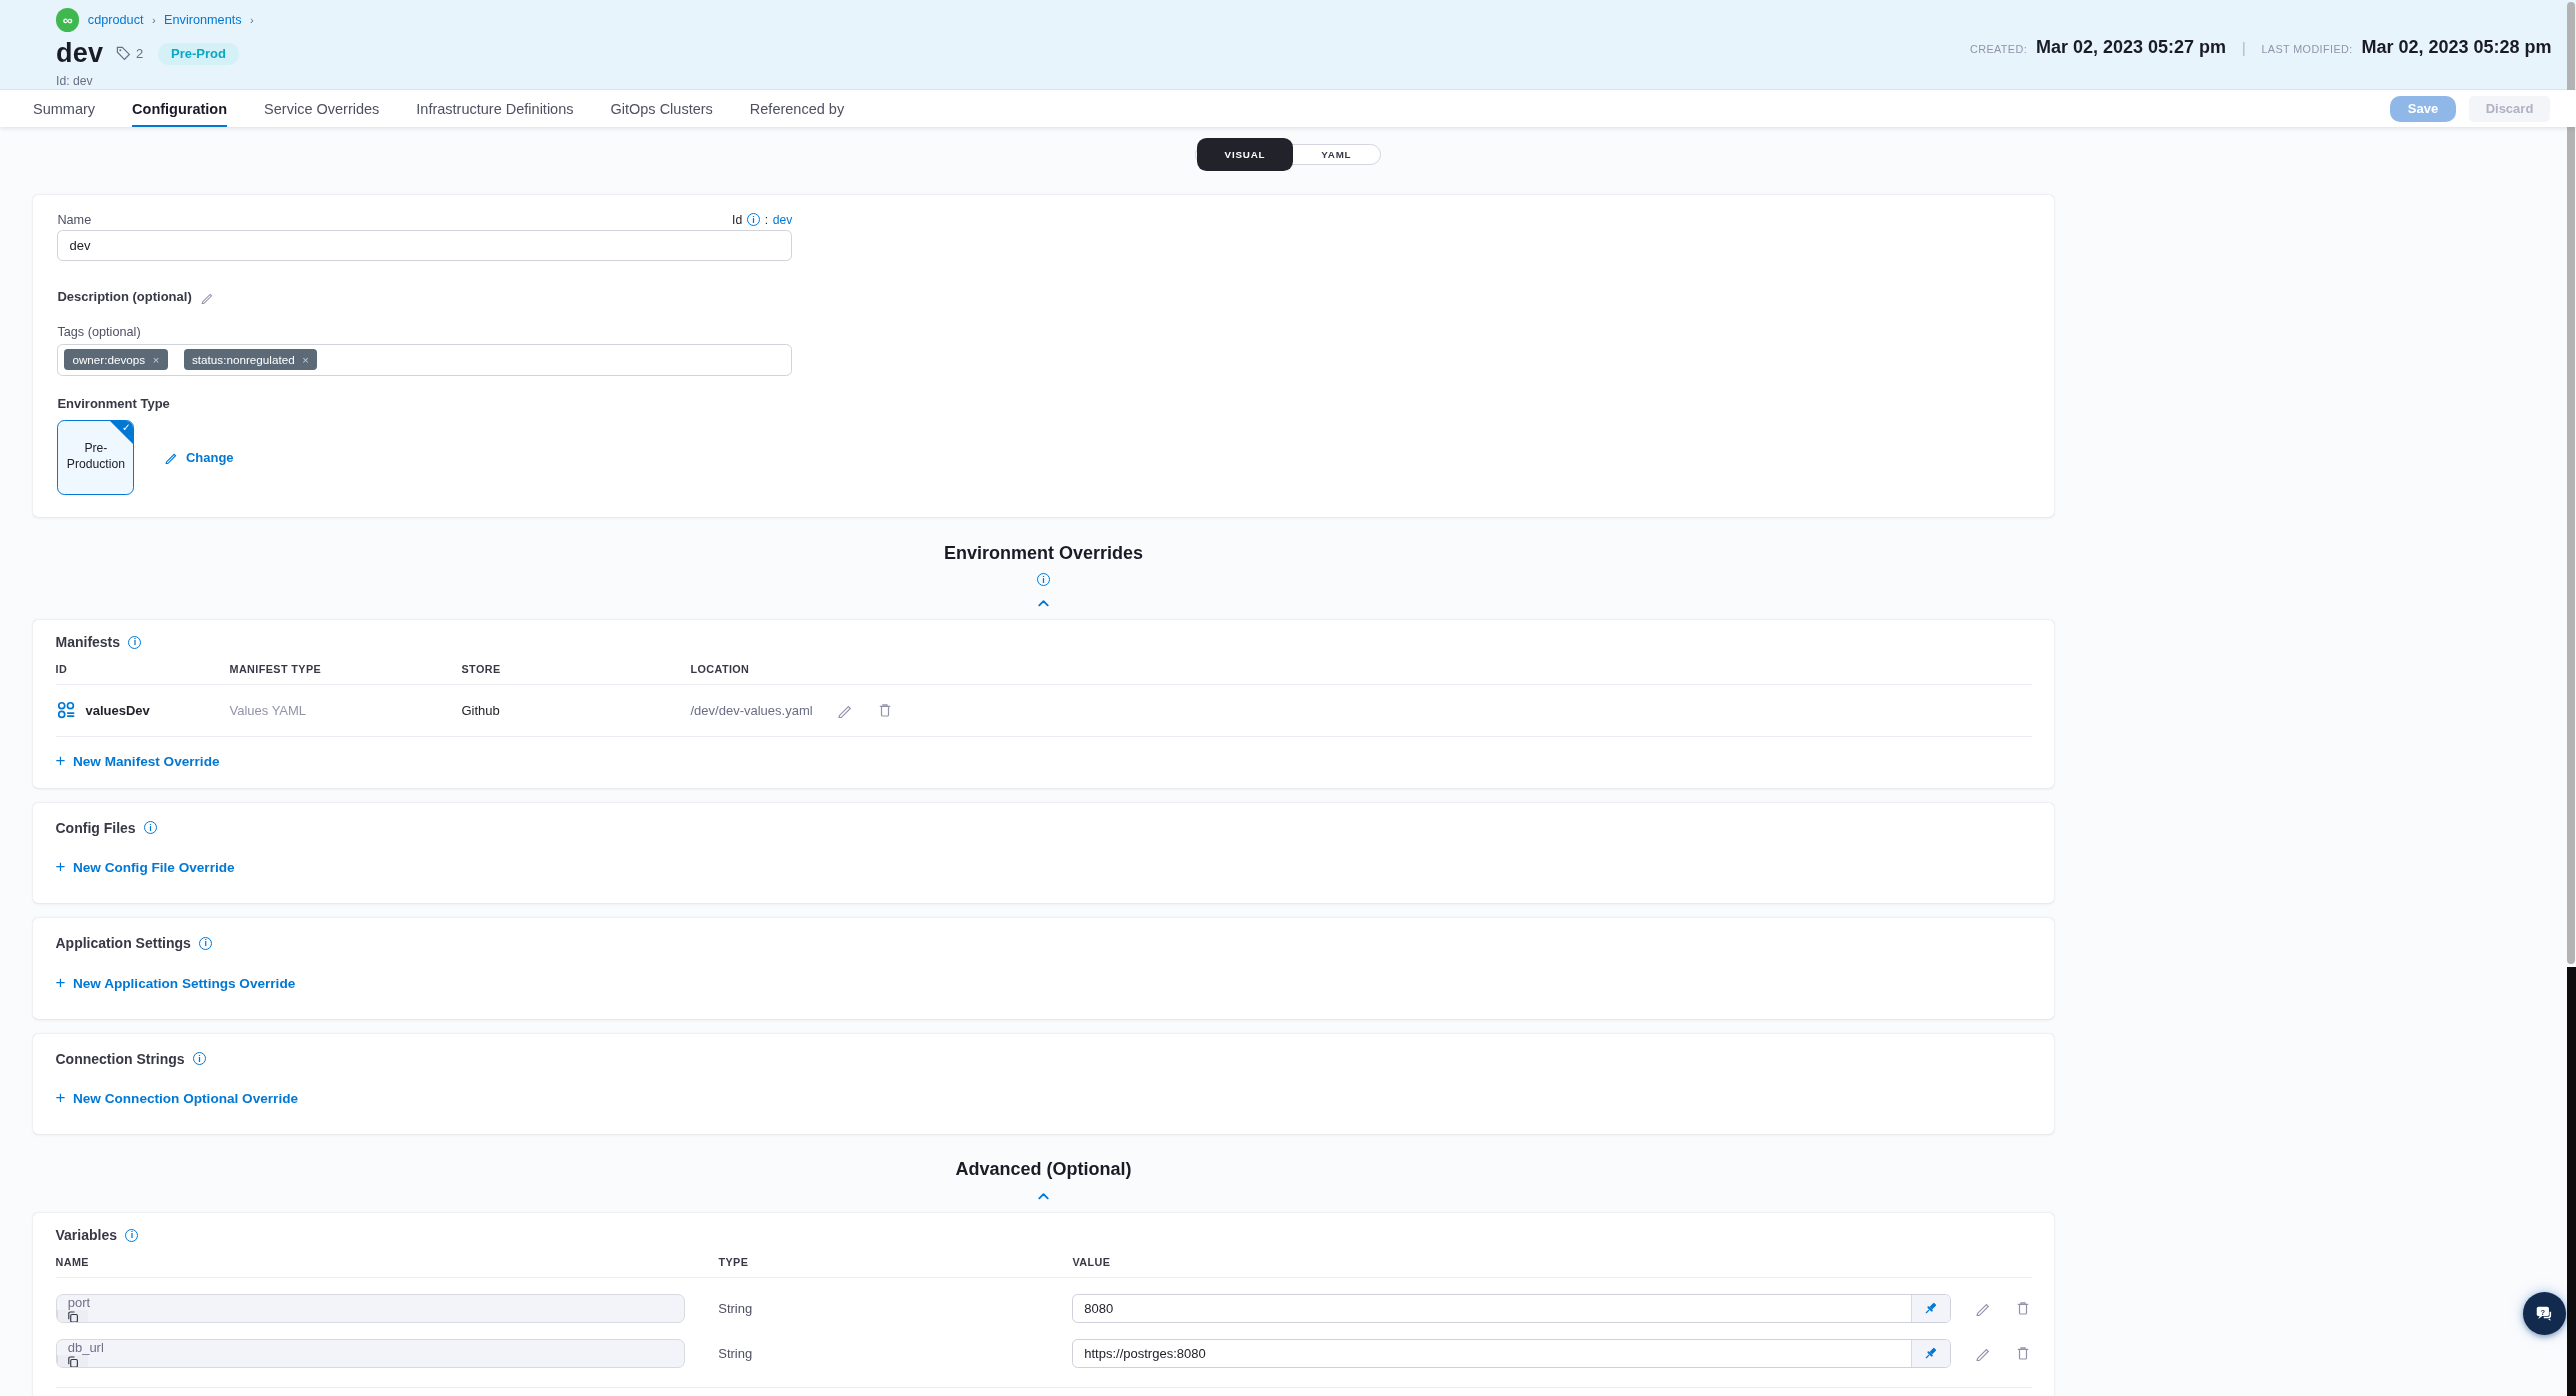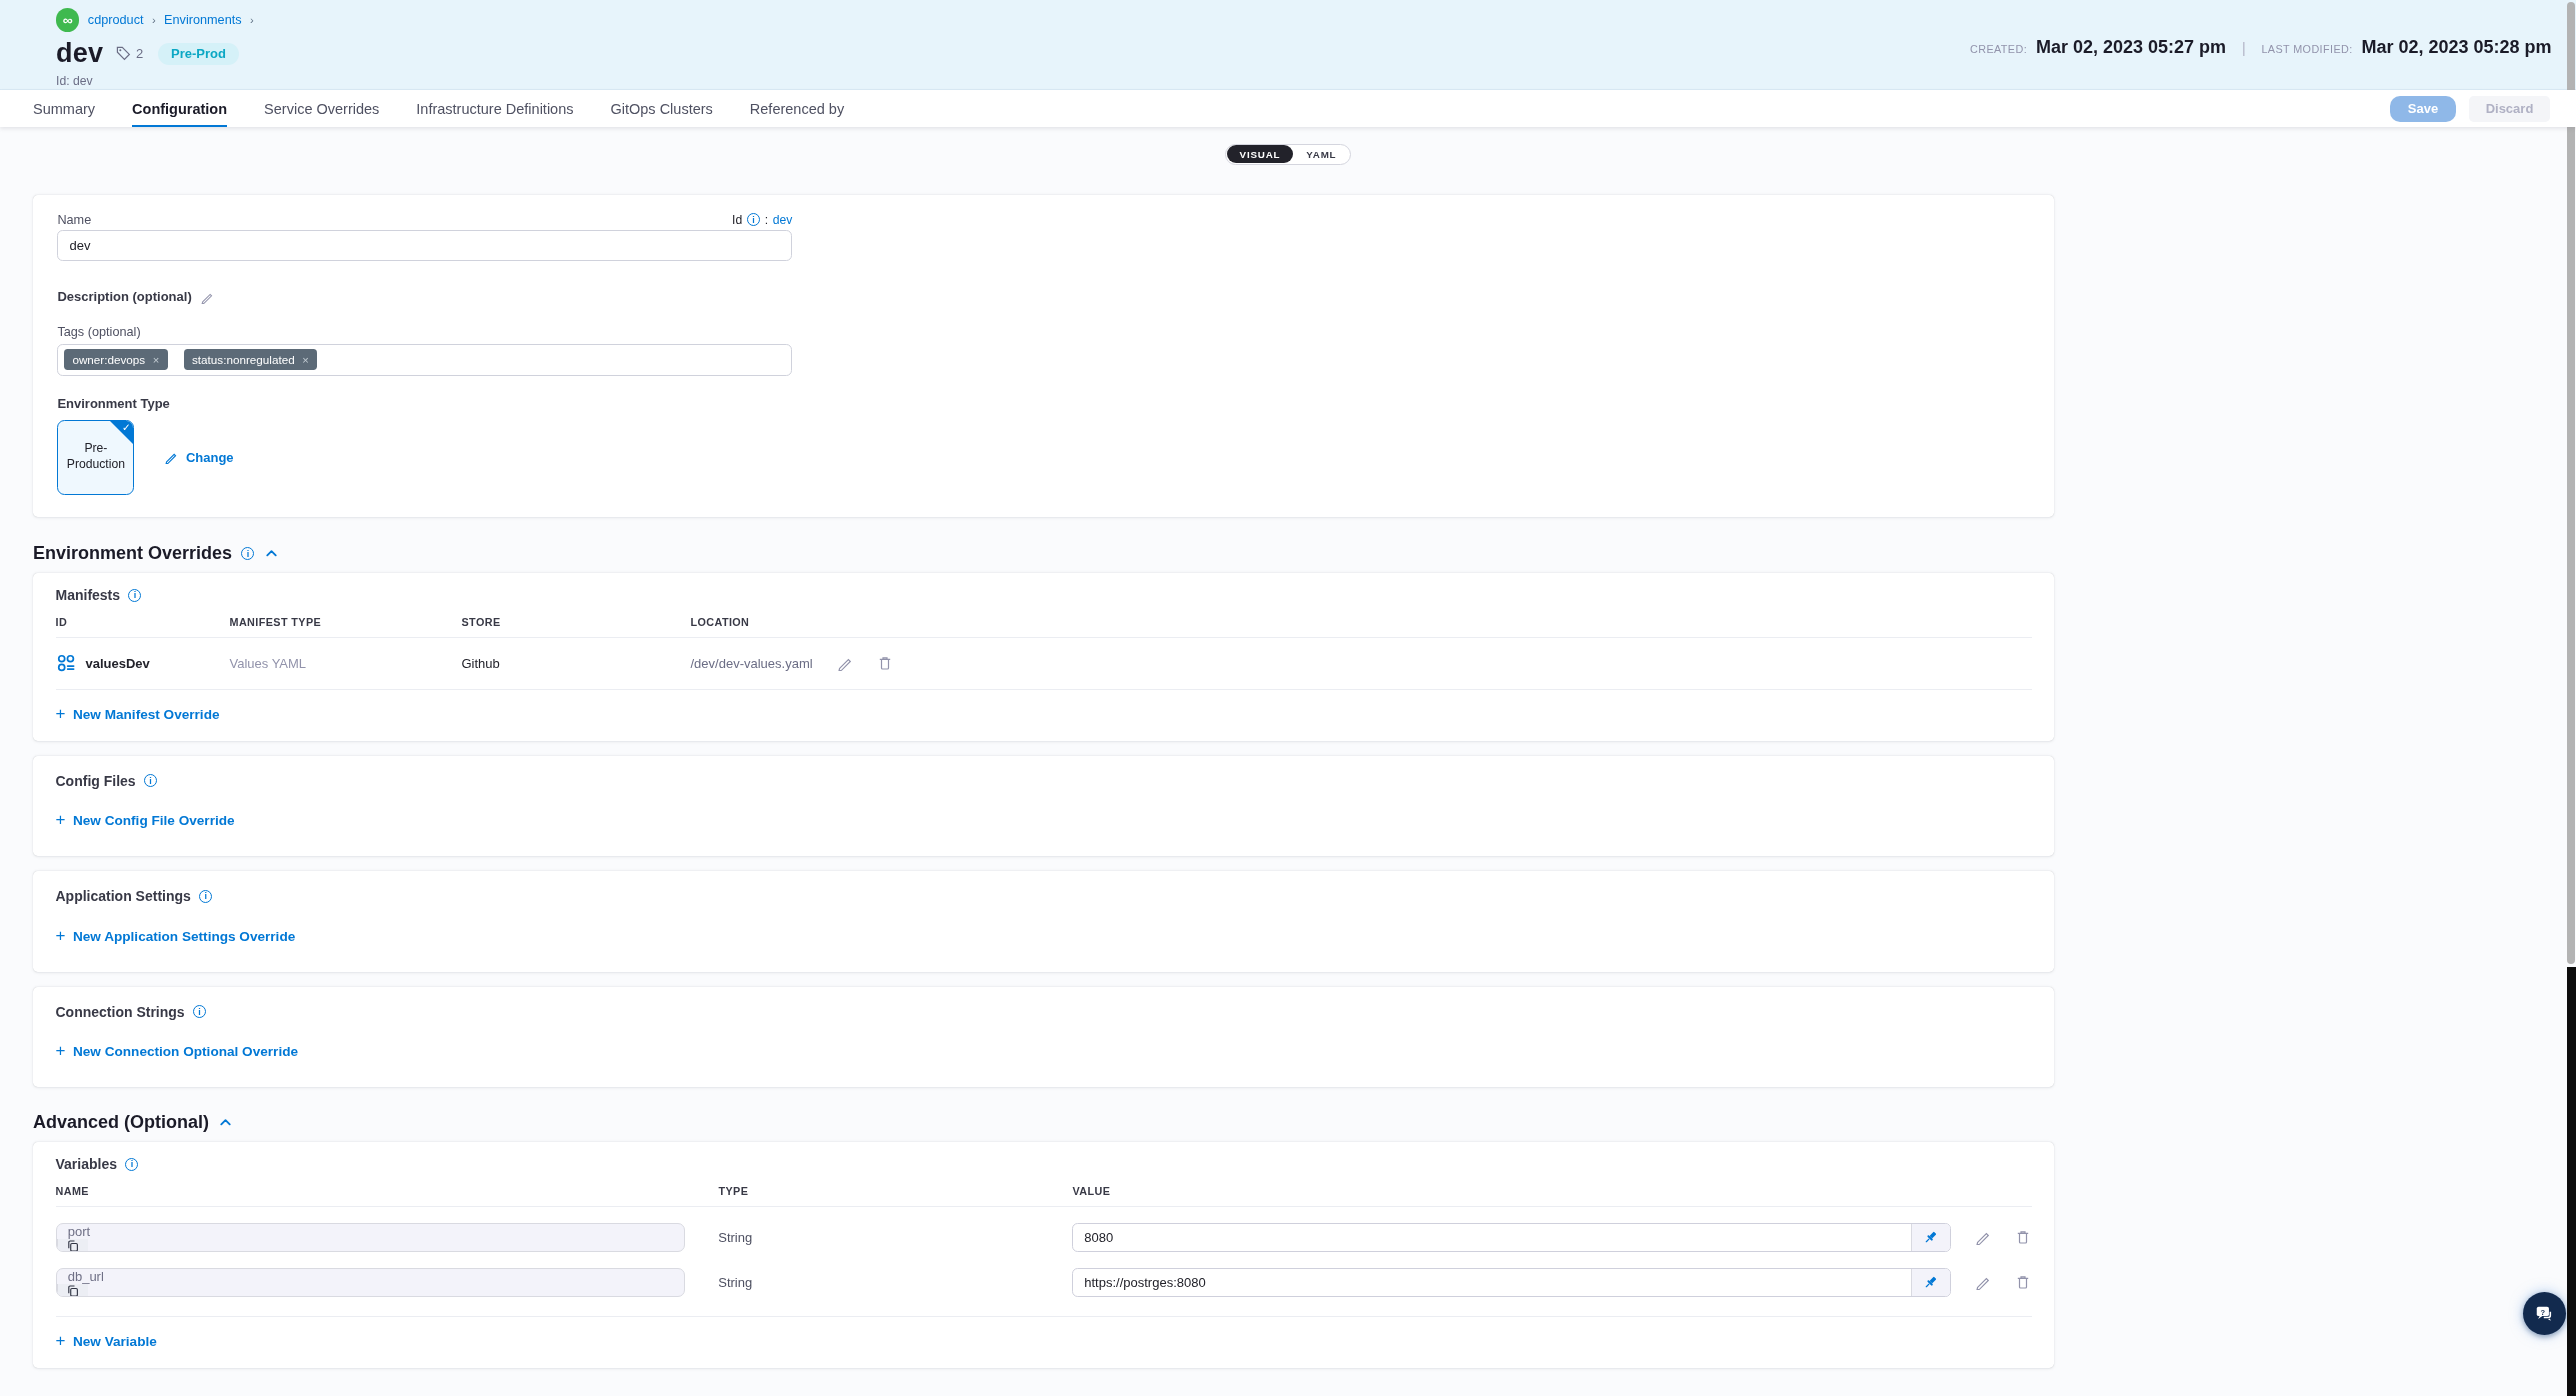--- a/index.html
+++ b/index.html
@@ -36,21 +36,21 @@
   .tab.active { color:#1b1b28; font-weight:700; border-bottom-color:#0278d5; }
   .tab-actions { margin-left:auto; margin-right:26px; display:flex; gap:13px; }
   .btn { border:none; border-radius:4.7px; font-weight:700; font-size:13px; height:26px; font-family:inherit; cursor:pointer; }
   .btn-save { background:#8fb8e8; color:#fff; width:66px;border-radius:10px; }
   .btn-discard { background:#f4f5f8; color:#b0b1c4; width:81px; }
 
   
   .content { position:relative; }
   .view-toggle { width:max-content; margin:17px auto 0; display:flex; background:#fff;
     border:0.9px solid #d4d5de; border-radius:11.2px; height:20.6px; align-items:center; padding:0.9px; }
-  .seg { font-size:9.8px; font-weight:700; letter-spacing:0.8px; padding:0 13px; height:18px;
+  .seg { font-size:9.8px; font-weight:700; letter-spacing:0.8px; padding:0 28px; height:33px;
     display:flex; align-items:center; border-radius:9.4px; color:#383946; cursor:pointer; }
   .seg.active { background:#22222a; color:#fff; }
 
   .container { margin-left:33px; width:2021px; }
   .card { background:#fff; border-radius:4.7px;
     box-shadow:0 0 0.9px rgba(40,41,61,.22), 0 0.9px 2.8px rgba(96,97,112,.13); }
 
   
   .form-card { margin-top:30px; padding:18px 24.4px 22.5px; }
   .label-row { display:flex; justify-content:space-between; align-items:center; width:735px;
@@ -72,21 +72,21 @@
   .envtype-card { width:77px; height:75px; background:#eff8fe; border:1.4px solid #0278d5; border-radius:7.5px;
     position:relative; display:flex; align-items:center; justify-content:center; text-align:center;
     font-size:12.2px; line-height:1.3; color:#22222a; overflow:hidden; cursor:pointer; padding:0 3.7px; }
   .corner { position:absolute; top:-0.9px; right:-0.9px; width:0; height:0;
     border-top:25px solid #0278d5; border-left:25px solid transparent; }
   .corner-check { position:absolute; top:0.9px; right:2.8px; color:#fff; font-size:10.3px; font-weight:700; }
   .link { color:#0278d5; font-size:13px; font-weight:600; display:flex; gap:7.5px; cursor:pointer; }
 
   
   .section-heading { display:flex; align-items:center; gap:9.4px; margin:26px 0 9.4px;
-    font-size:18px; font-weight:700; color:#1b1b28; }
+    font-size:18px; font-weight:700; color:#1b1b28;flex-direction:column; }
 
   .panel-title { font-size:14px; font-weight:700; color:#383946; display:flex; align-items:center; gap:8.4px; }
   .info-icon { width:13px; height:13px; border:1.2px solid #0278d5; border-radius:50%; color:#0278d5;
     font-size:9px; font-weight:700; display:inline-flex; align-items:center; justify-content:center;
     font-style:normal; cursor:pointer; flex:none; }
 
   
   .table-card { margin-top:5.6px; padding:14px 22.5px 19px; }
   .thead { display:flex; font-size:10.8px; font-weight:700; color:#383946; letter-spacing:0.4px;
     margin-top:13px; padding-bottom:8.4px; border-bottom:0.9px solid #ebedf2; }

